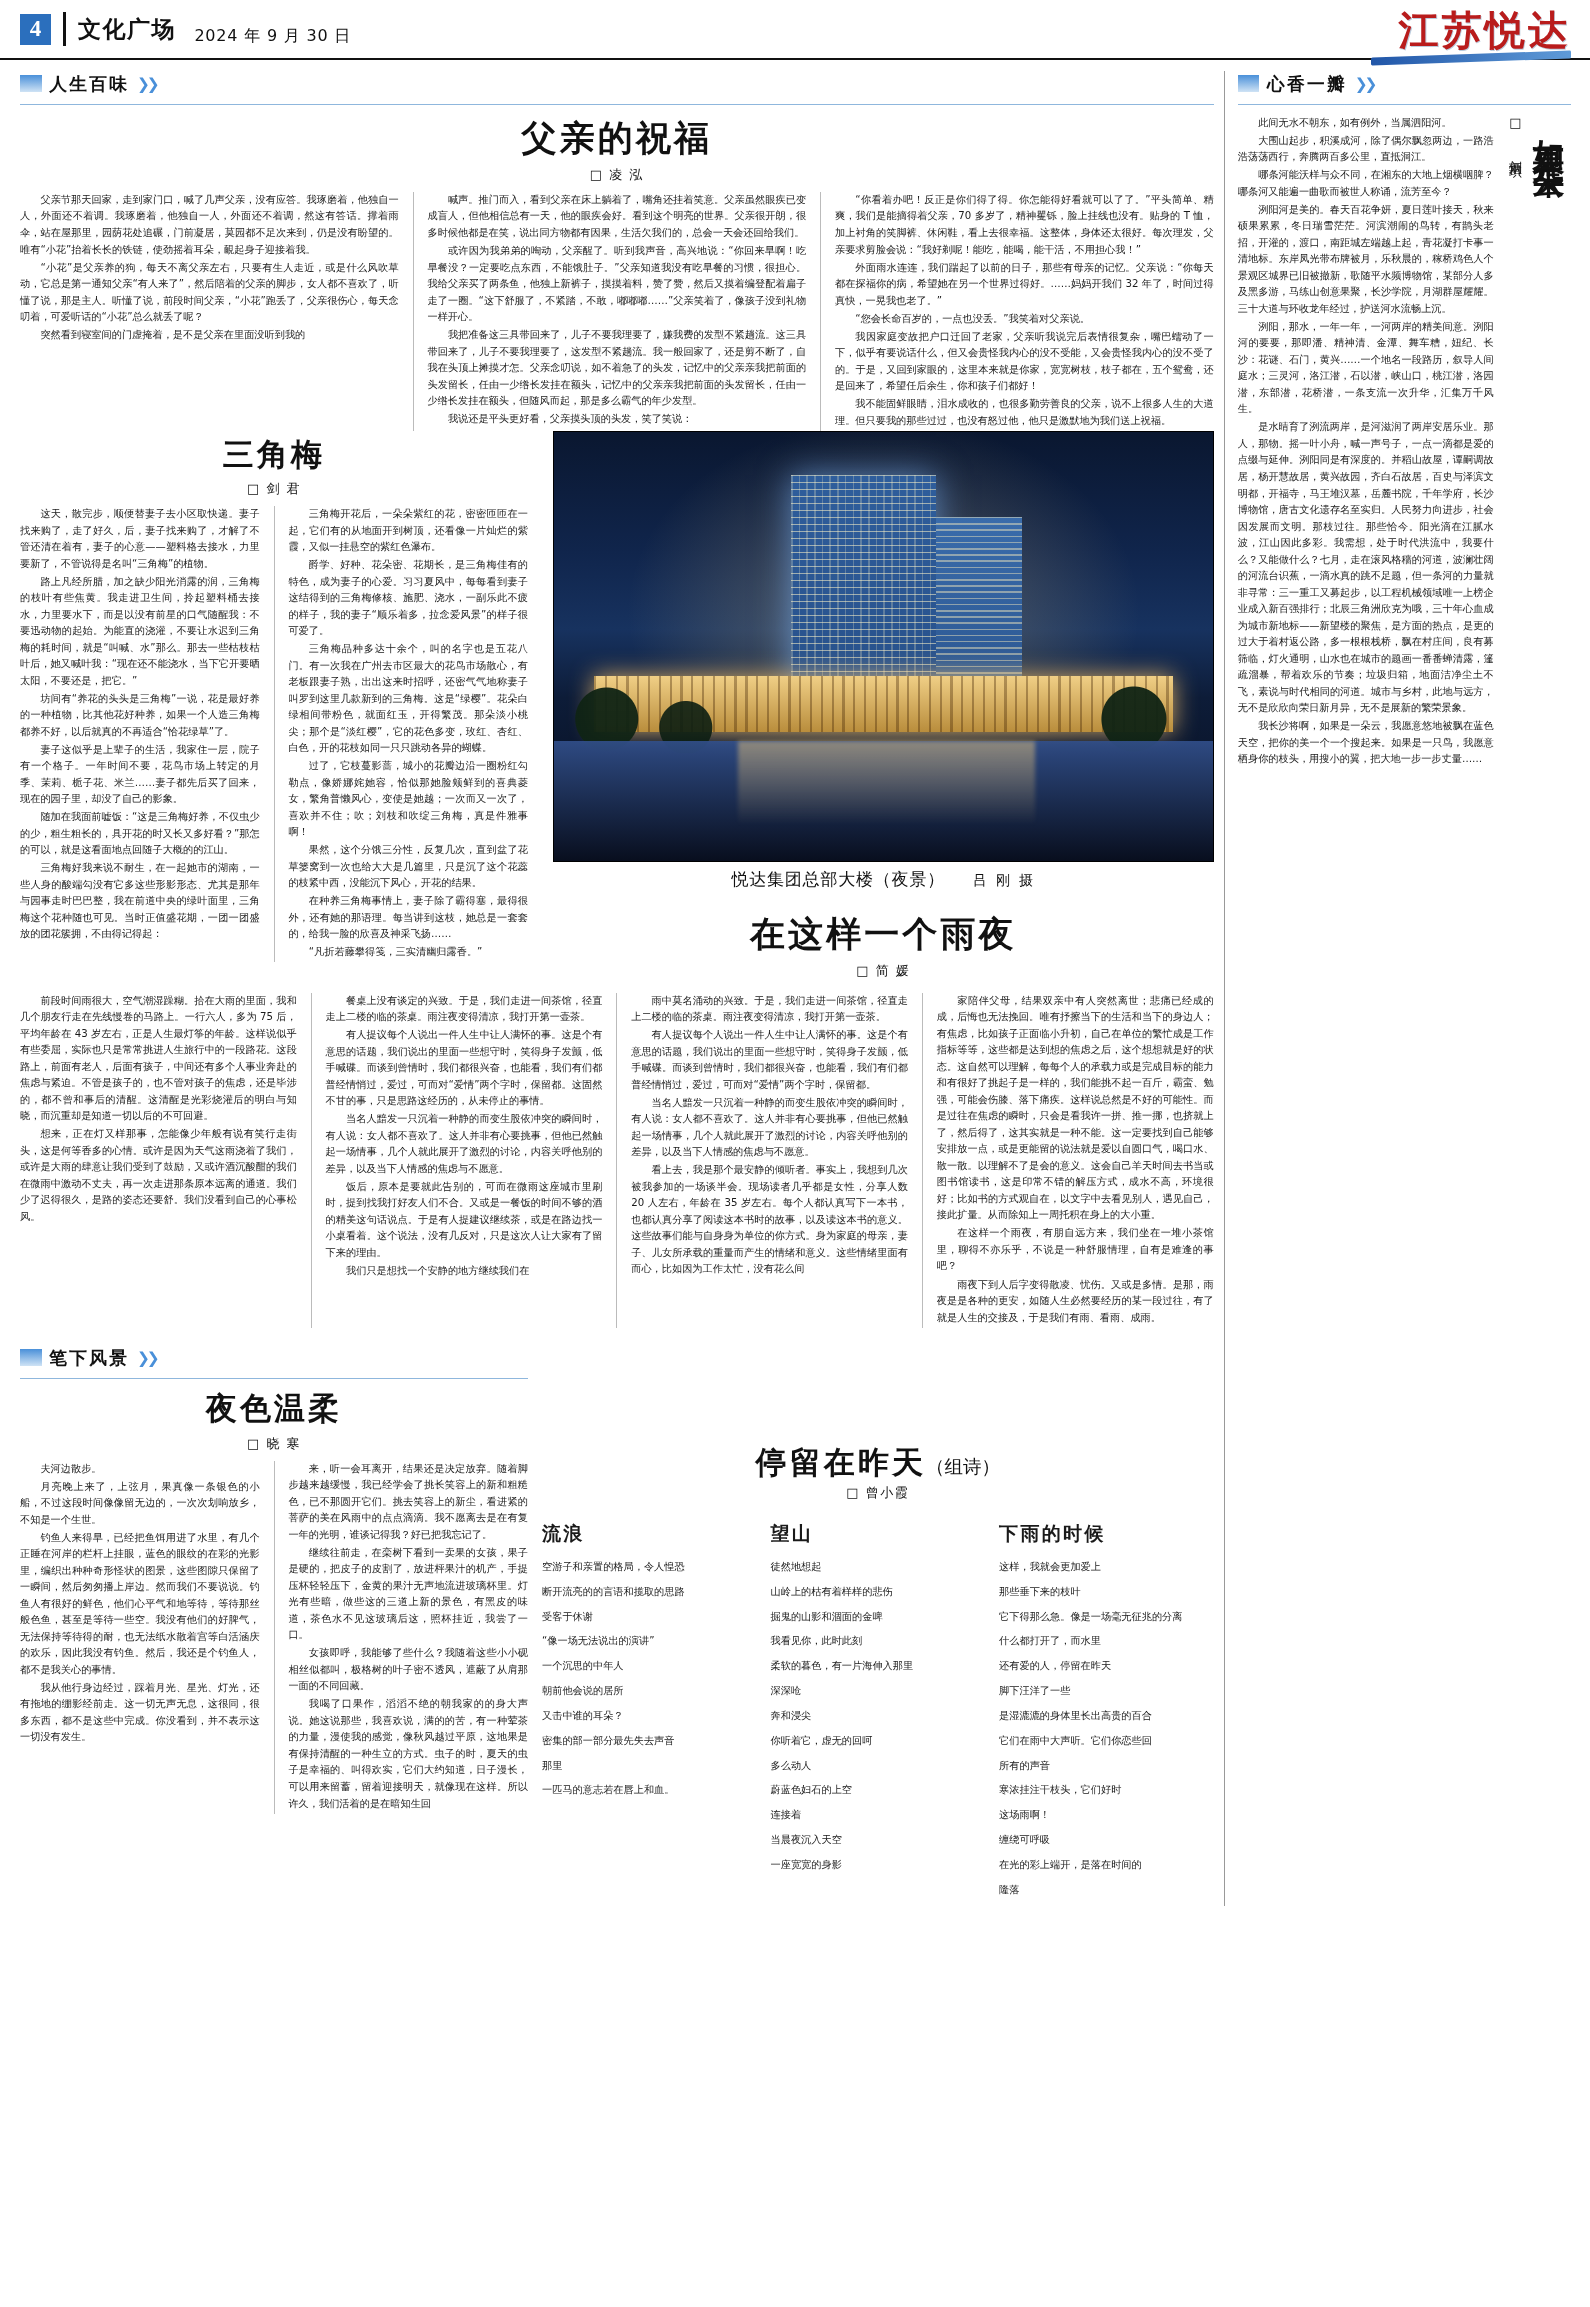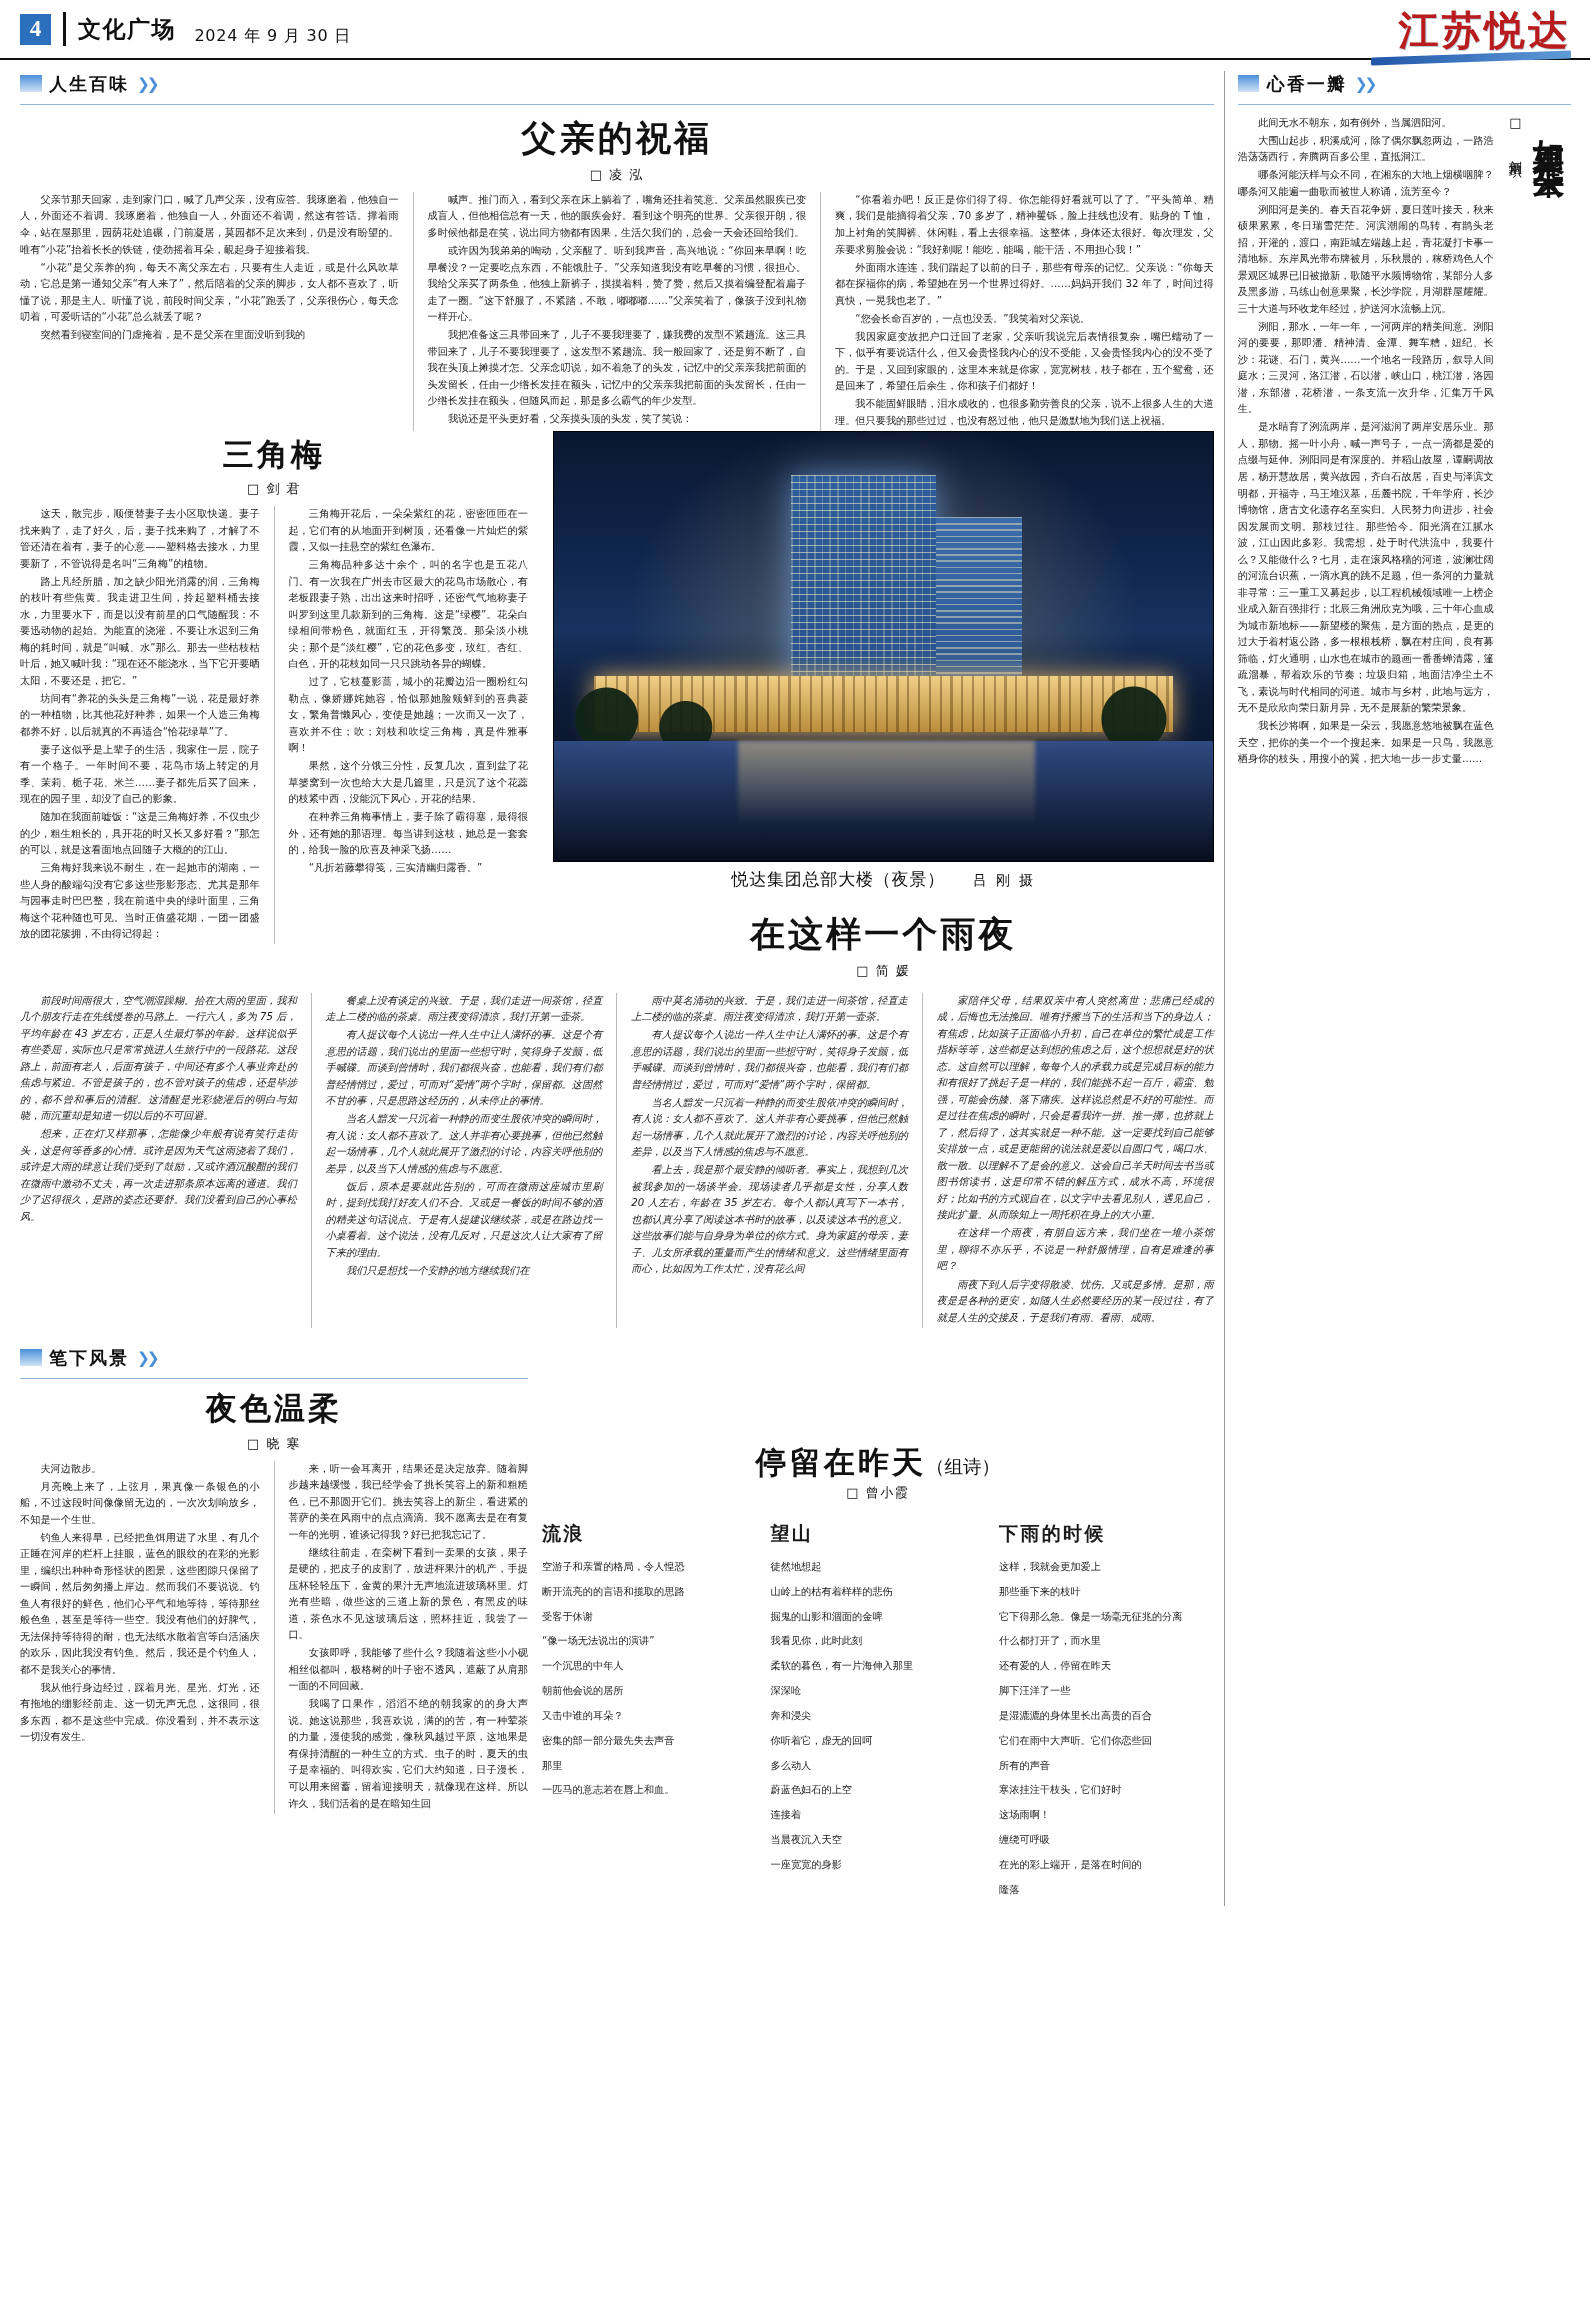--- a/index.html
+++ b/index.html
@@ -337,20 +337,21 @@
               <p>这天，散完步，顺便替妻子去小区取快递。妻子找来购了，走了好久，后，妻子找来购了，才解了不管还清在着有，妻子的心意——塑料格去接水，力里要新了，不管说得是名叫“三角梅”的植物。</p>
               <p>路上凡经所腊，加之缺少阳光消露的润，三角梅的枝叶有些焦黄。我走进卫生间，拎起塑料桶去接水，力里要水下，而是以没有前星的口气随醒我：不要迅动物的起始。为能直的浇灌，不要让水迟到三角梅的耗时间，就是“叫喊、水”那么。那去一些枯枝枯叶后，她又喊叶我：“现在还不能浇水，当下它开要晒太阳，不要还是，把它。”</p>
               <p>坊间有“养花的头头是三角梅”一说，花是最好养的一种植物，比其他花好种养，如果一个人造三角梅都养不好，以后就真的不再适合“恰花绿草”了。</p>
               <p>妻子这似乎是上辈子的生活，我家住一层，院子有一个格子。一年时间不要，花鸟市场上转定的月季、茉莉、栀子花、米兰……妻子都先后买了回来，现在的园子里，却没了自己的影象。</p>
               <p>随加在我面前嘘饭：“这是三角梅好养，不仅虫少的少，粗生粗长的，具开花的时又长又多好看？”那怎的可以，就是这看面地点回随子大概的的江山。</p>
               <p>三角梅好我来说不耐生，在一起她市的湖南，一些人身的酸端勾没有它多这些形影形态、尤其是那年与园事走时巴巴整，我在前道中央的绿叶面里，三角梅这个花种随也可见。当时正值盛花期，一团一团盛放的团花簇拥，不由得记得起：</p>
             </div>
             <div class="vsep"></div>
             <div class="col">
               <p>三角梅开花后，一朵朵紫红的花，密密匝匝在一起，它们有的从地面开到树顶，还看像一片灿烂的紫霞，又似一挂悬空的紫红色瀑布。</p>
+              <p>爵学、好种、花朵密、花期长，是三角梅佳有的特色，成为妻子的心爱。习习夏风中，每每看到妻子这结得到的三角梅修核、施肥、浇水，一副乐此不疲的样子，我的妻子“顺乐着多，拉念爱风景”的样子很可爱了。</p>
               <p>三角梅品种多达十余个，叫的名字也是五花八门。有一次我在广州去市区最大的花鸟市场散心，有老板跟妻子熟，出出这来时招呼，还密气气地称妻子叫罗到这里几款新到的三角梅。这是“绿樱”。花朵白绿相间带粉色，就面红玉，开得繁茂。那朵淡小桃尖；那个是“淡红樱”，它的花色多变，玫红、杏红、白色，开的花枝如同一只只跳动各异的蝴蝶。</p>
               <p>过了，它枝蔓影蔷，城小的花瓣边沿一圈粉红勾勒点，像娇娜姹她容，恰似那她脸颊鲜到的喜典菱女，繁角普懒风心，变使是她越；一次而又一次了，喜欢并不住；吹；刘枝和吹绽三角梅，真是件雅事啊！</p>
               <p>果然，这个分饿三分性，反复几次，直到盆了花草篓窝到一次也给大大是几篇里，只是沉了这个花蕊的枝紧中西，没能沉下风心，开花的结果。</p>
               <p>在种养三角梅事情上，妻子除了霸得塞，最得很外，还有她的那语理。每当讲到这枝，她总是一套套的，给我一脸的欣喜及神采飞扬……</p>
               <p>“凡折若藤攀得笺，三实清幽归露香。”</p>
             </div>
           </div>
         </div>
 
         <div style="flex:1;">
@@ -366,21 +367,21 @@
               <span>悦达集团总部大楼（夜景）</span>
               <span class="credit">吕 刚 摄</span>
             </div>
           </div>
 
           <h1 class="art-title" style="margin-top:20px;">在这样一个雨夜</h1>
           <div class="byline">□ 简 媛</div>
         </div>
       </div>
 
-      <div class="cols4" style="margin-top:4.6px;font-style:italic;">
+      <div class="cols4" style="margin-top:4.6px;">
         <div class="col">
           <p>前段时间雨很大，空气潮湿躁糊。拾在大雨的里面，我和几个朋友行走在先线慢卷的马路上。一行六人，多为 75 后，平均年龄在 43 岁左右，正是人生最灯筝的年龄。这样说似乎有些委屈，实际也只是常常挑进人生旅行中的一段路花。这段路上，前面有老人，后面有孩子，中间还有多个人事业奔赴的焦虑与紧迫。不管是孩子的，也不管对孩子的焦虑，还是毕涉的，都不曾和事后的清醒。这清醒是光彩烧灌后的明白与知晓，而沉重却是知道一切以后的不可回避。</p>
           <p>想来，正在灯又样那事，怎能像少年般有说有笑行走街头，这是何等香多的心情。或许是因为天气这雨浇着了我们，或许是大雨的肆意让我们受到了鼓励，又或许酒沉酸酣的我们在微雨中激动不丈夫，再一次走进那条原本远离的通道。我们少了迟得很久，是路的姿态还要舒。我们没看到自己的心事松风。</p>
         </div>
         <div class="vsep"></div>
         <div class="col">
           <p>餐桌上没有谈定的兴致。于是，我们走进一间茶馆，径直走上二楼的临的茶桌。雨注夜变得清凉，我打开第一壶茶。</p>
           <p>有人提议每个人说出一件人生中让人满怀的事。这是个有意思的话题，我们说出的里面一些想守时，笑得身子发颤，低手喊碟。而谈到曾情时，我们都很兴奋，也能看，我们有们都普经情悄过，爱过，可而对“爱情”两个字时，保留都。这固然不甘的事，只是思路这经历的，从未停止的事情。</p>
           <p>当名人黯发一只沉着一种静的而变生股依冲突的瞬间时，有人说：女人都不喜欢了。这人并非有心要挑事，但他已然触起一场情事，几个人就此展开了激烈的讨论，内容关呼他别的差异，以及当下人情感的焦虑与不愿意。</p>
           <p>饭后，原本是要就此告别的，可而在微雨这座城市里刷时，提到找我打好友人们不合。又或是一餐饭的时间不够的酒的精美这句话说点。于是有人提建议继续茶，或是在路边找一小桌看着。这个说法，没有几反对，只是这次人让大家有了留下来的理由。</p>

